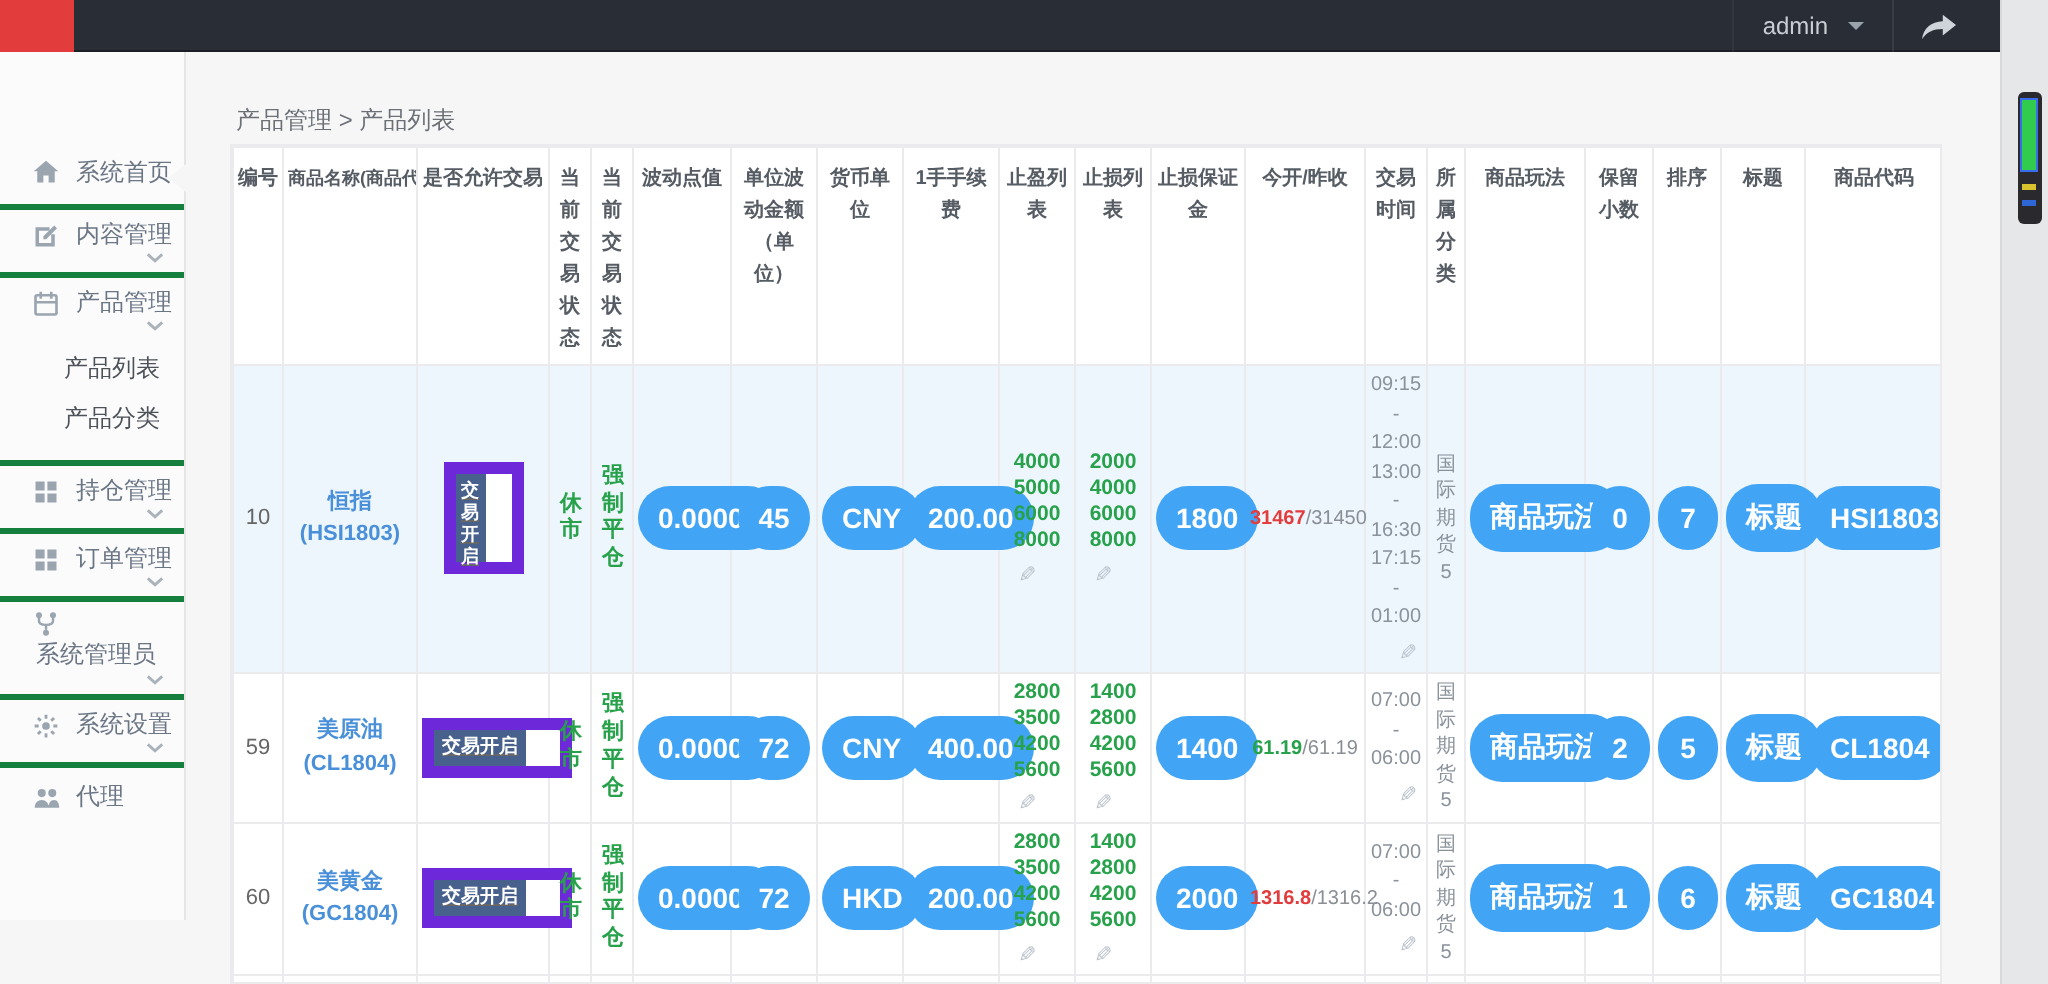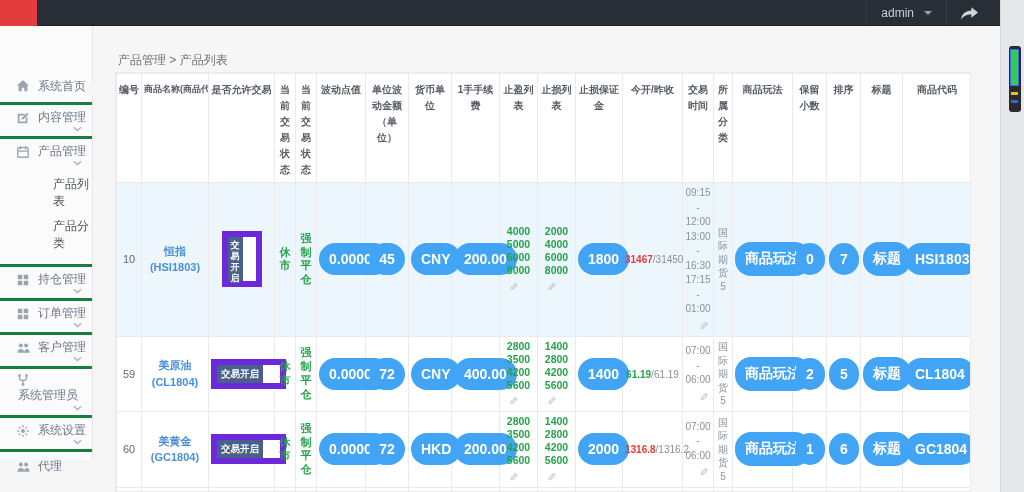--- a/index.html
+++ b/index.html
@@ -22,37 +22,37 @@
   .cw-blue { position:absolute; left:2px; top:54px; width:7px; height:3px; background:#2e66d8; }
 
   
   .sidebar { position:absolute; left:0; top:26px; width:93px; height:434px; background:#fbfbfc; border-right:1px solid #e5e5e7; padding-top:44px; z-index:10; }
   .side-item { display:flex; align-items:center; min-height:32px; padding:4px 4px 4px 16px; border-top:3px solid #15803d; position:relative; cursor:pointer; flex-wrap:wrap; }
   .sidebar .side-group:first-child .side-item { border-top:none; }
   .side-icon { width:20px; color:#9aa5b0; display:flex; align-items:center; }
   .side-label { font-size:12px; color:#6b7685; margin-left:2px; }
   .side-chev { color:#aab3bc; margin-left:auto; margin-right:6px; display:flex; }
   .side-chev.below { flex-basis:100%; justify-content:flex-end; margin-top:1px; }
-  .side-children { padding:2px 0 8px 0;margin-left:21px; }
+  .side-children { padding:2px 0 8px 0; }
   .side-child { font-size:12px; color:#4c5258; padding:4px 0 4px 32px; cursor:pointer; }
   .active-notch { position:absolute; left:84px; top:82px; width:0; height:0; border-top:7px solid transparent; border-bottom:7px solid transparent; border-right:9px solid #f6f6f7; z-index:12; }
 
   
   .breadcrumb { position:absolute; left:118px; top:52px; font-size:12px; color:#6b7077; }
   .table-wrap { position:absolute; left:115px; top:72px; width:856px; height:420px; overflow:hidden; background:#fff; border:1px solid #ebebee; }
   table { border-collapse:collapse; table-layout:fixed; width:855px; background:#fff; }
   th,td { border:1px solid #ebebee; text-align:center; vertical-align:middle; }
   th { font-size:10px; color:#565c64; font-weight:bold; vertical-align:top; padding:8px 2px 4px; height:100px; line-height:1.6; word-break:break-all; }
   th:nth-child(2){ font-size:9px; white-space:nowrap; overflow:hidden; }
   td { font-size:11px; color:#666; padding:3px 2px; height:70px; word-break:break-all; }
   tr.hl td { background:#edf6fd; height:86px; }
   td.c-id { color:#808archive8a; font-size:11px; }
   .prod-link { color:#4a90d9; font-weight:bold; font-size:11px; line-height:1.5; text-decoration:none; display:inline-block; }
   .status { display:inline-block; width:12px; font-weight:bold; font-size:11px; line-height:1.25; word-break:break-all; }
-  .green { color:#27a24b; } .red { color:#e23c3c;margin-top:22px; }
+  .green { color:#27a24b;text-align:right; } .red { color:#e23c3c;margin-top:22px; }
   .pill { display:inline-block; background:#42a4f4; color:#fff; border-radius:16px; font-size:14px; font-weight:bold; padding:8px 10px; min-width:30px; text-align:center; cursor:pointer; word-break:normal; white-space:nowrap; }
   .pill:empty { display:none; }
   .num-list { color:#27a24b; font-weight:bold; font-size:10.5px; line-height:1.25; white-space:pre-line; }
   .pencil { color:#b9c2cb; font-size:11px; text-align:right; padding-right:7px; margin-top:3px; transform:scaleX(-1); }
   td.c-time .pencil { text-align:center; padding-right:12px; }
   .open { font-weight:bold; font-size:10px; }
   .prev { color:#8a8f95; font-size:10px; }
   td.c-open { white-space:nowrap; }
   .time-text { color:#8a929b; font-size:10px; line-height:1.45; white-space:pre-line; }
   .category { display:inline-block; width:12px; color:#8a929b; font-size:10px; line-height:1.35; word-break:break-all; }
@@ -157,38 +157,20 @@
 
   </div>
     <div class="side-group">
     <div class="side-item">
       <span class="side-icon">
           <svg width="14" height="14" viewBox="0 0 16 16">
             <path fill="currentColor" d="M2 2h5.2v5.2H2zM8.8 2H14v5.2H8.8zM2 8.8h5.2V14H2zM8.8 8.8H14V14H8.8z"></path>
           </svg>
         </span>
       <span class="side-label">订单管理</span>
-      <span class="side-chev">
-          <svg width="9" height="6" viewBox="0 0 10 6">
-            <path fill="none" stroke="currentColor" stroke-width="1.6" d="M1 1l4 3.6L9 1"></path>
-          </svg>
-        </span>
-    </div>
-
-  </div>
-    <div class="side-group">
-    <div class="side-item">
-      <span class="side-icon">
-          <svg width="15" height="14" viewBox="0 0 16 16">
-            <circle cx="5" cy="5.2" r="2.3" fill="currentColor"></circle>
-            <circle cx="11" cy="5.2" r="2.3" fill="currentColor"></circle>
-            <path fill="currentColor" d="M1 13.5c0-2.8 1.8-4.4 4-4.4s4 1.6 4 4.4zM8.6 13.5c.3-2.4 1.5-4.4 3.4-4.4 1.9 0 3 1.9 3 4.4z"></path>
-          </svg>
-        </span>
-      <span class="side-label">客户管理</span>
       <span class="side-chev">
           <svg width="9" height="6" viewBox="0 0 10 6">
             <path fill="none" stroke="currentColor" stroke-width="1.6" d="M1 1l4 3.6L9 1"></path>
           </svg>
         </span>
     </div>
 
   </div>
     <div class="side-group">
     <div class="side-item">

